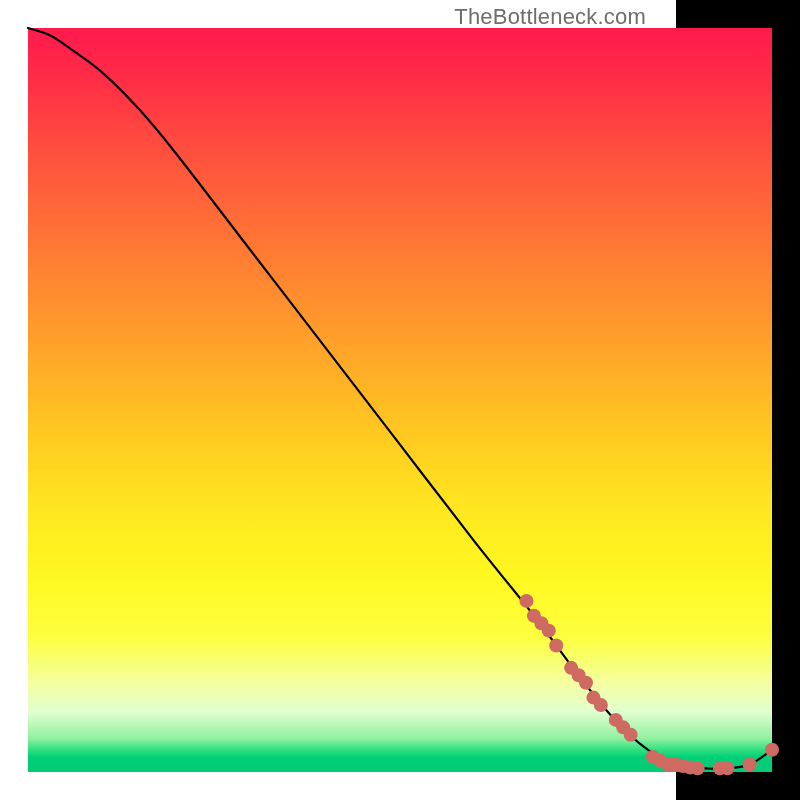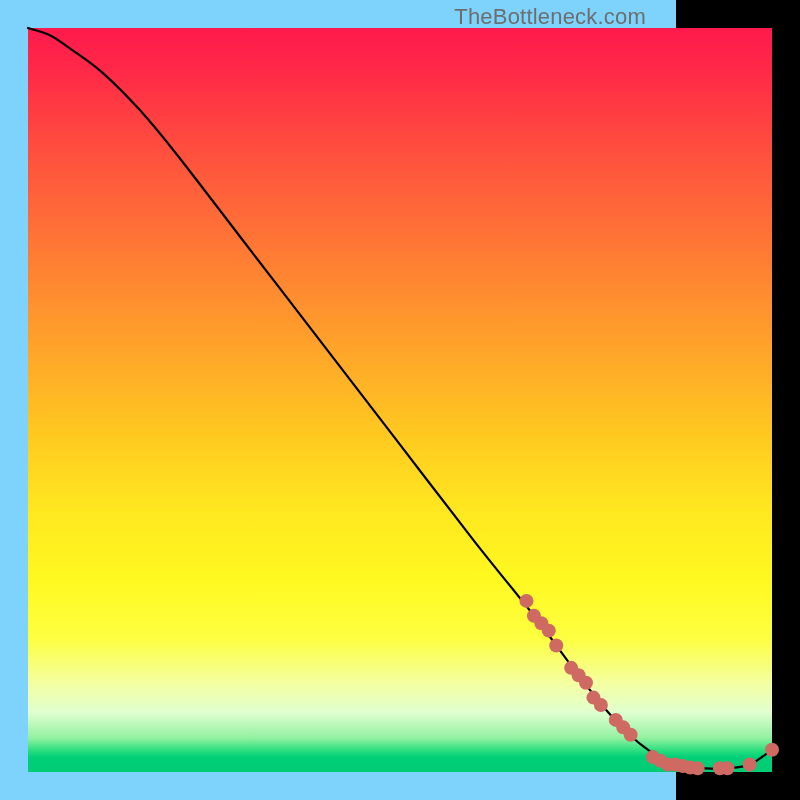--- a/index.html
+++ b/index.html
@@ -8,21 +8,21 @@
     width: 800px;
     height: 800px;
     background: #000;
     overflow: hidden;
     font-family: Arial, Helvetica, sans-serif;
   }
   .frame {
     position: relative;
     width: 676px;
     height: 800px;
-    background: #7dd3fc;
+    background: #ffffff;
   }
   .plot-area {
     position: absolute;
     left: 28px;
     top: 28px;
     width: 744px;
     height: 744px;
     
     background: linear-gradient(
       to bottom,

